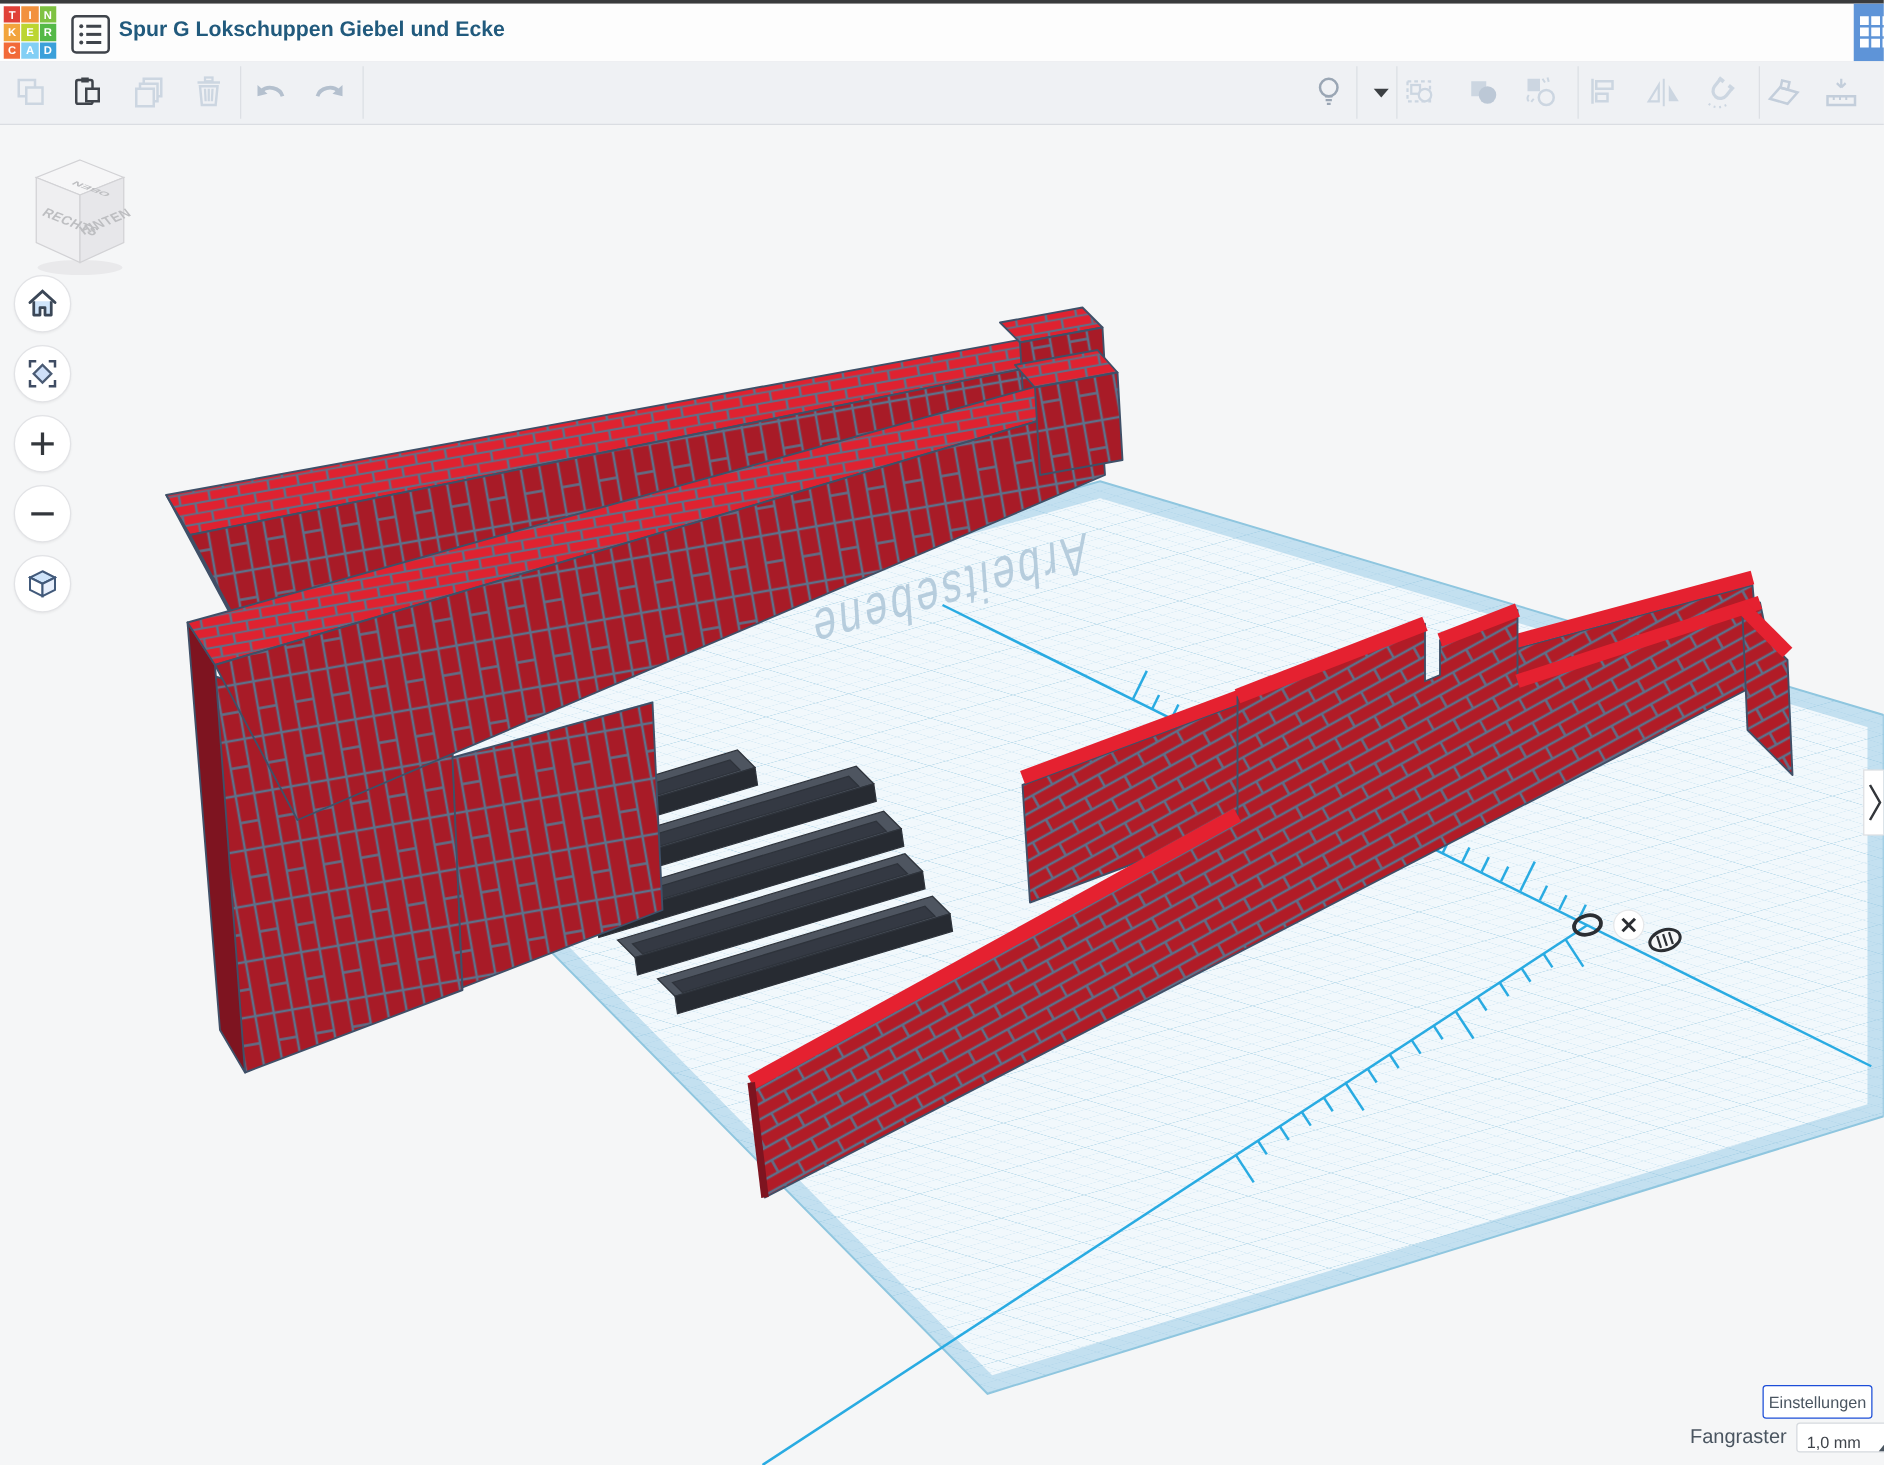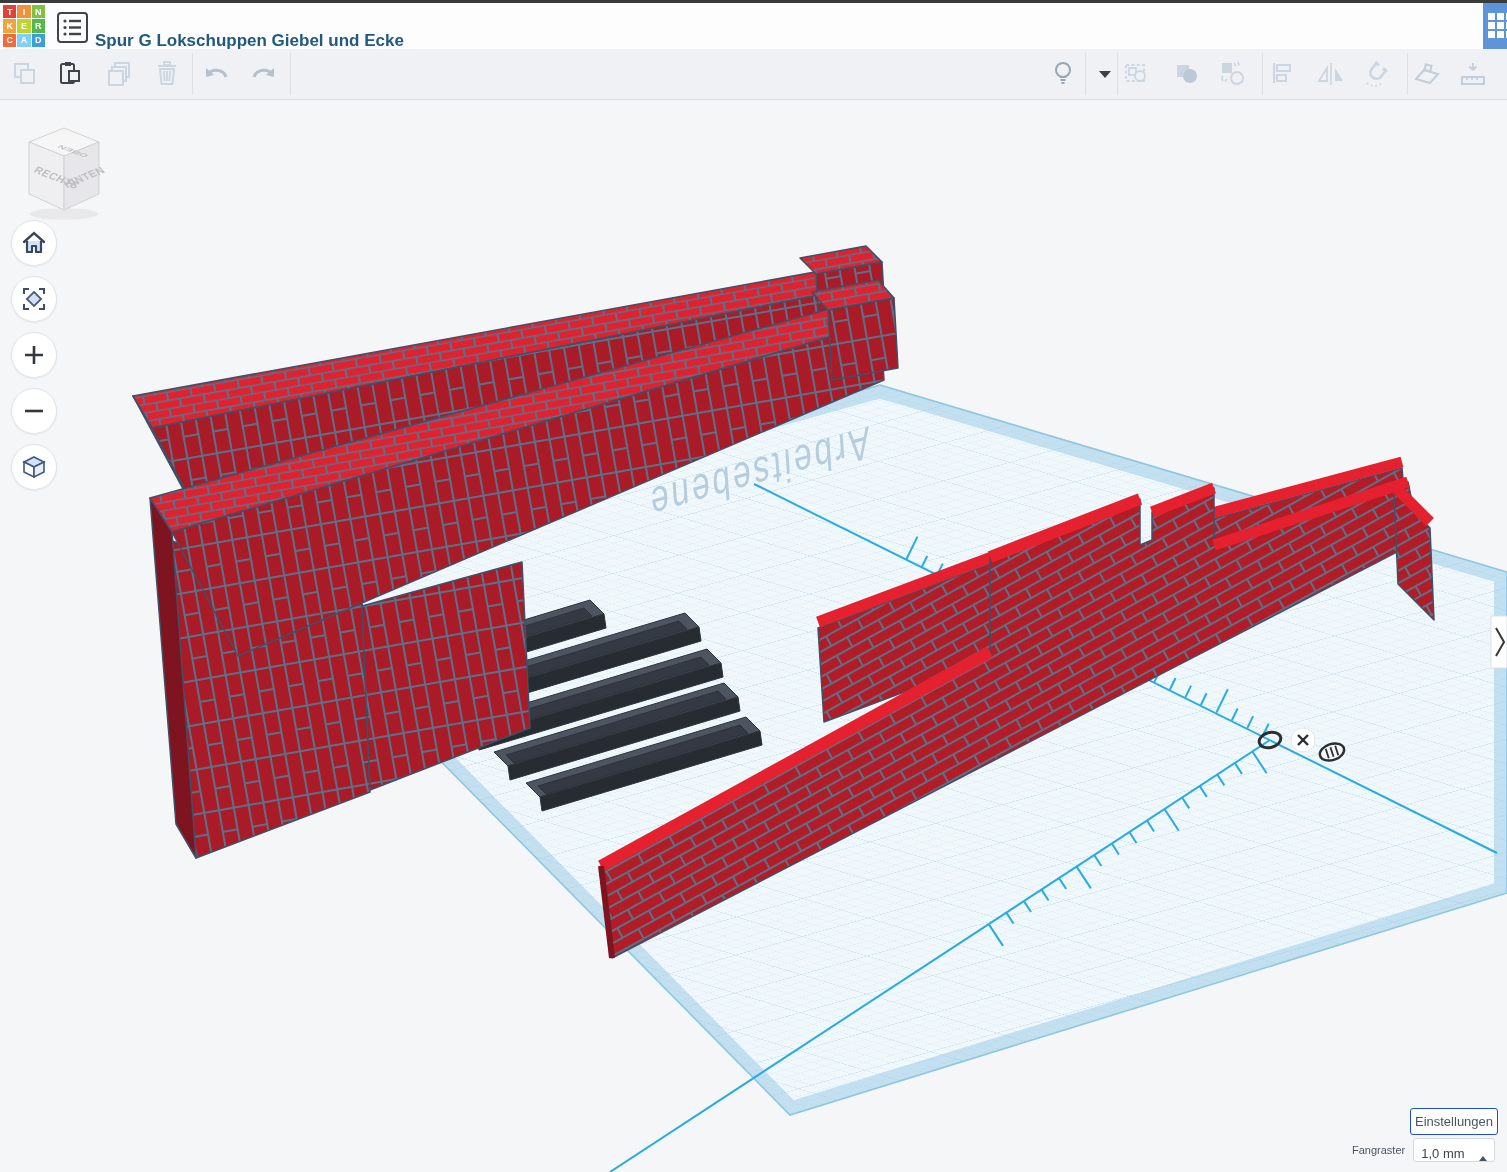--- a/index.html
+++ b/index.html
@@ -4,37 +4,37 @@
 <style>
   html,body{margin:0;padding:0;width:1507px;height:1172px;overflow:hidden;
     font-family:"Liberation Sans",sans-serif;background:#f5f6f7;}
   .abs{position:absolute;}
   
   #topstrip{top:0;left:0;width:1507px;height:3px;background:#3a3b3d;z-index:40;}
   #header{top:3px;left:0;width:1507px;height:46px;background:#fdfdfd;border-bottom:1px solid #e3e4e6;z-index:40;}
   #logo{top:2px;left:3px;width:42px;height:42px;display:grid;grid-template-columns:repeat(3,1fr);grid-template-rows:repeat(3,1fr);gap:1px;}
   #logo span{display:flex;align-items:center;justify-content:center;color:#fff;font-size:9px;font-weight:bold;}
   #design-menu-btn{top:9px;left:57px;width:27px;height:27px;border:2px solid #3f444b;border-radius:4px;}
-  #page-title{top:28px;left:95px;font-size:17px;font-weight:600;color:#215a7d;white-space:nowrap;}
+  #page-title{top:11px;left:95px;font-size:17px;font-weight:600;color:#215a7d;white-space:nowrap;}
   #apps-btn{top:0px;left:1483px;width:24px;height:46px;background:#5e94d8;}
   #apps-btn i{position:absolute;width:7px;height:7px;background:#fff;}
   
   #toolbar{top:49px;left:0;width:1507px;height:50px;background:#eff1f4;border-bottom:1px solid #dadde2;z-index:40;}
   .tbi{position:absolute;top:10px;width:30px;height:30px;}
   .tbsep{position:absolute;top:4px;width:1px;height:42px;background:#dcdfe4;}
   
   .navbtn{width:44px;height:44px;border-radius:50%;background:#fff;border:1px solid #e2e3e6;
     box-shadow:0 1px 2px rgba(0,0,0,.06);display:flex;align-items:center;justify-content:center;z-index:30;}
   
   #scene{top:0;left:0;z-index:1;}
   
   #settings-btn{top:1108px;left:1410px;width:86px;height:25px;background:#fff;border:1px solid #1d4ed8;border-radius:3px;
     font-size:13px;color:#4a5560;display:flex;align-items:center;justify-content:center;z-index:30;}
   #snap-row{top:1138px;left:1352px;z-index:30;display:flex;align-items:center;}
-  #snap-label{font-size:11px;color:#4a5560;margin-right:8px;}
+  #snap-label{font-size:16px;color:#4a5560;margin-right:8px;}
   #snap-select{width:82px;height:24px;background:#fff;border:1px solid #d5d9de;border-radius:3px;
     font-size:13px;color:#3e434a;display:flex;align-items:flex-end;justify-content:space-between;padding:0 7px;box-sizing:border-box;}
   #snap-caret{width:0;height:0;border-left:4px solid transparent;border-right:4px solid transparent;border-bottom:5px solid #4a5560;}
 </style>
 </head>
 <body>
 
 <svg id="scene" class="abs" width="1507" height="1172" viewBox="0 0 1507 1172">
   <defs>
     <clipPath id="planeClip">

